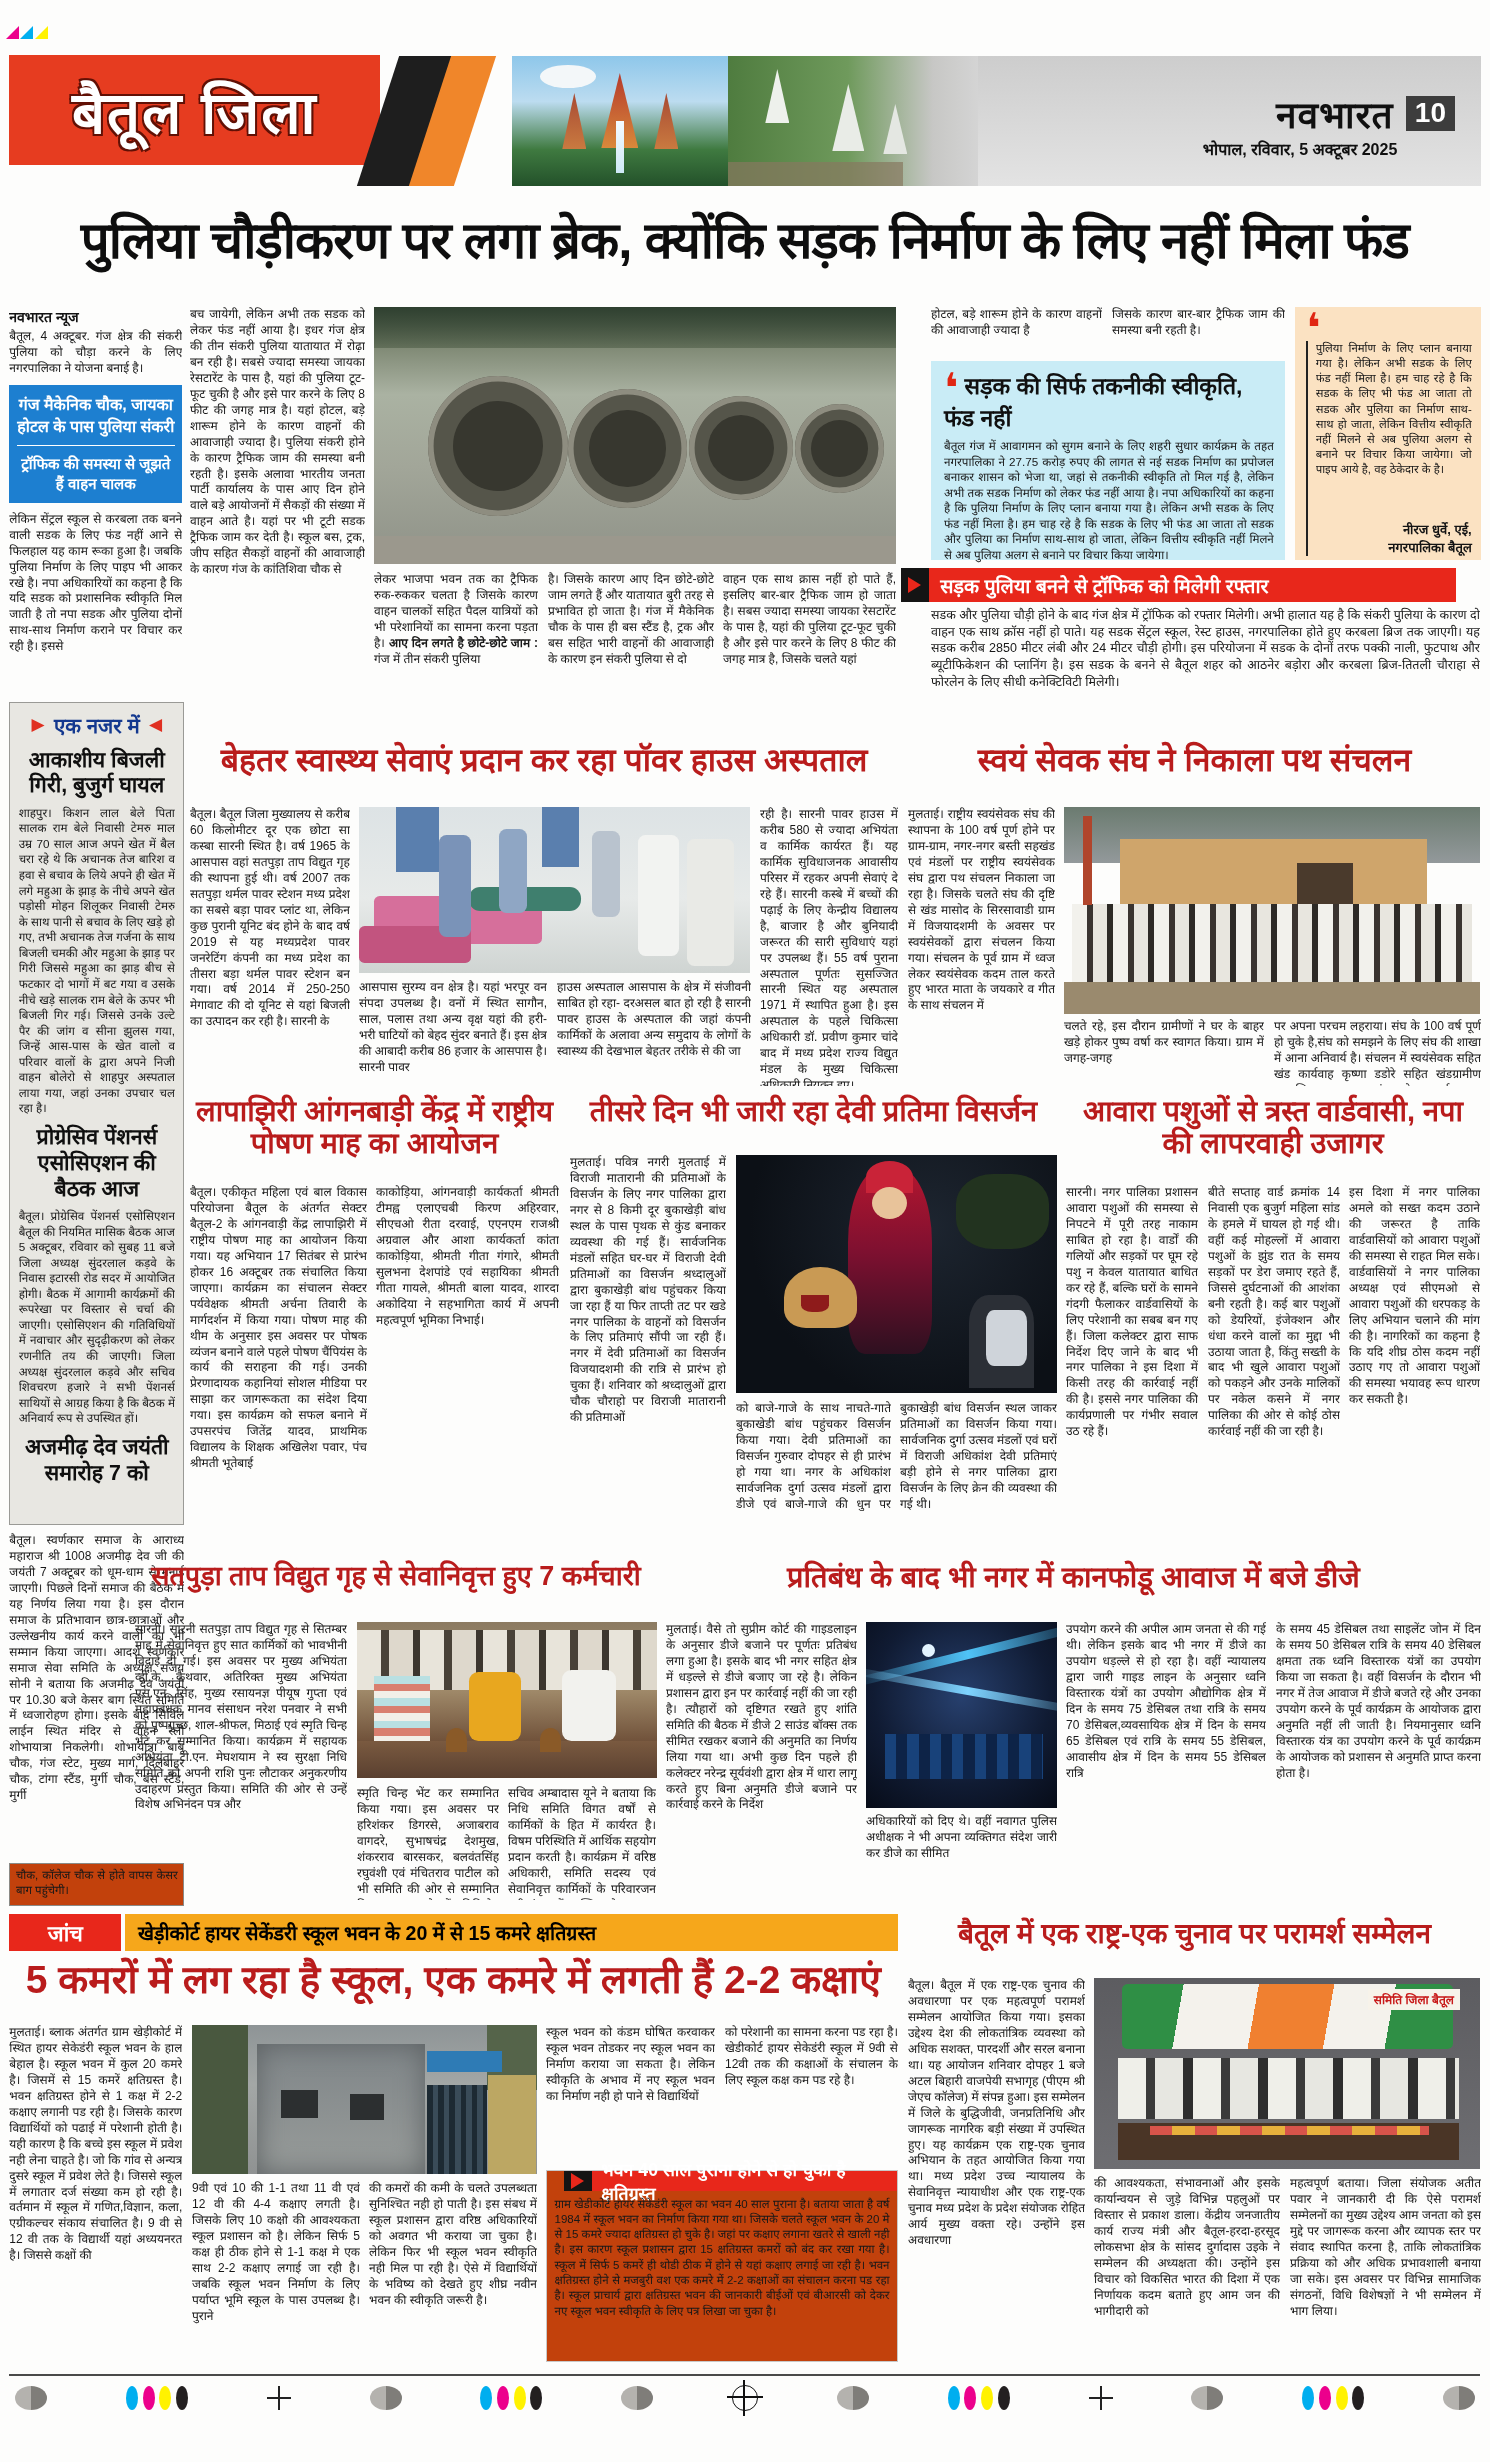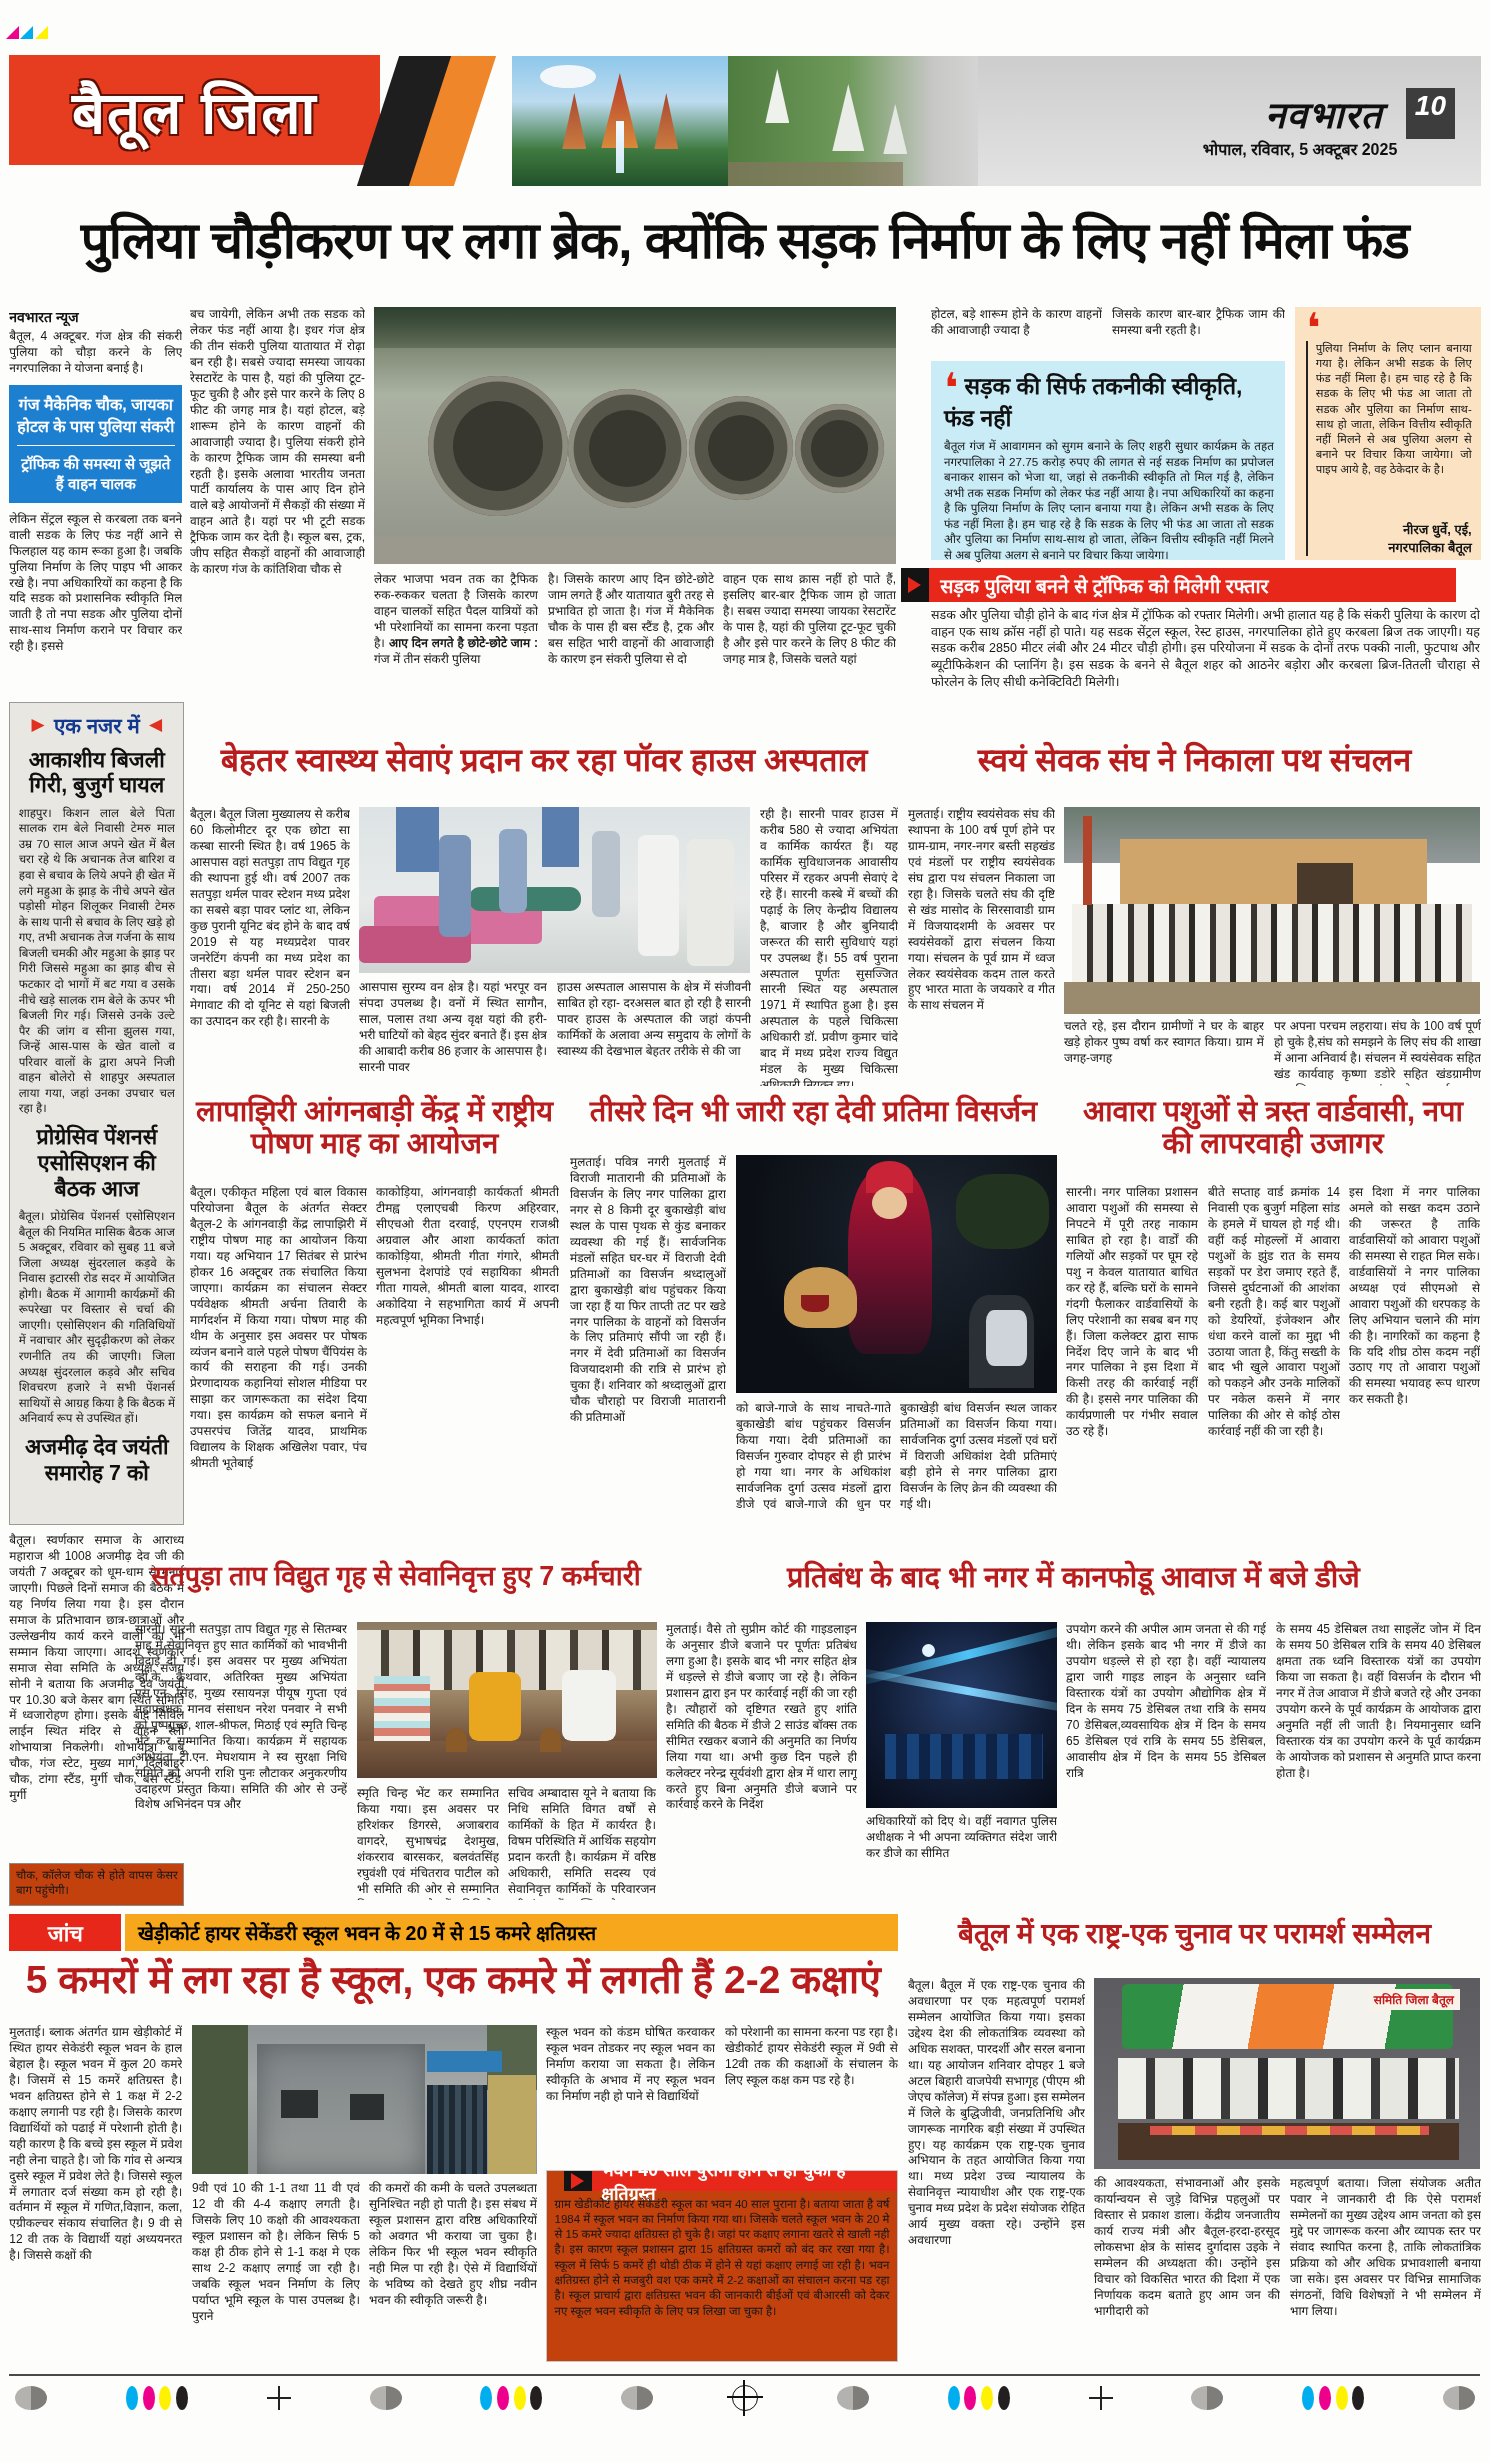--- a/index.html
+++ b/index.html
@@ -91,21 +91,21 @@
       <div class="abs" style="left:104px; top:65px; width:7.5px; height:52px; background:linear-gradient(180deg,#f4fbff,#cfe9f6);"></div>
       <div class="abs" style="left:28px; top:9.3px; width:56px; height:22.4px; background:#f3f7f9; border-radius:50%;"></div>
     </div>
     <div class="abs photo" style="left:719px; top:1.9px; width:250px; height:130px; background:linear-gradient(90deg,#4f7c3f 0%,#6f9a5c 48%,#c7c7c5 82%,#d4d4d4 100%);">
       <div class="abs" style="left:37px; top:13px; width:24px; height:54px; background:#eef1ec; clip-path:polygon(50% 0,100% 100%,0 100%);"></div>
       <div class="abs" style="left:104px; top:28px; width:32px; height:67px; background:#e9ece7; clip-path:polygon(50% 0,100% 100%,0 100%);"></div>
       <div class="abs" style="left:155px; top:48px; width:24px; height:50px; background:#e4e7e2; clip-path:polygon(50% 0,100% 100%,0 100%);"></div>
       <div class="abs" style="left:0; bottom:0; width:70%; height:24px; background:#87775f; opacity:.7;"></div>
     </div>
     <div class="abs gray-panel" style="left:969px; top:1.9px; width:503px; height:130px;">
-      <div class="abs" style="right:26px; top:32px; display:flex; gap:23px;font-style:italic;">
+      <div class="abs" style="right:26px; top:32px; display:flex; align-items:center; gap:12px;">
         <span class="paper-name">नवभारत</span>
         <span class="page-num">10</span>
       </div>
       <div class="abs dateline" style="right:84px; top:82px;">भोपाल, रविवार, 5 अक्टूबर 2025</div>
     </div>
   </div>
 
   <div class="abs h-main" style="left:9.3px; top:203px; width:1471px;">पुलिया चौड़ीकरण पर लगा ब्रेक, क्योंकि सड़क निर्माण के लिए नहीं मिला फंड</div>
 
   <div class="abs" style="left:9.3px; top:307px; width:173px; height:427px; overflow:hidden;">

